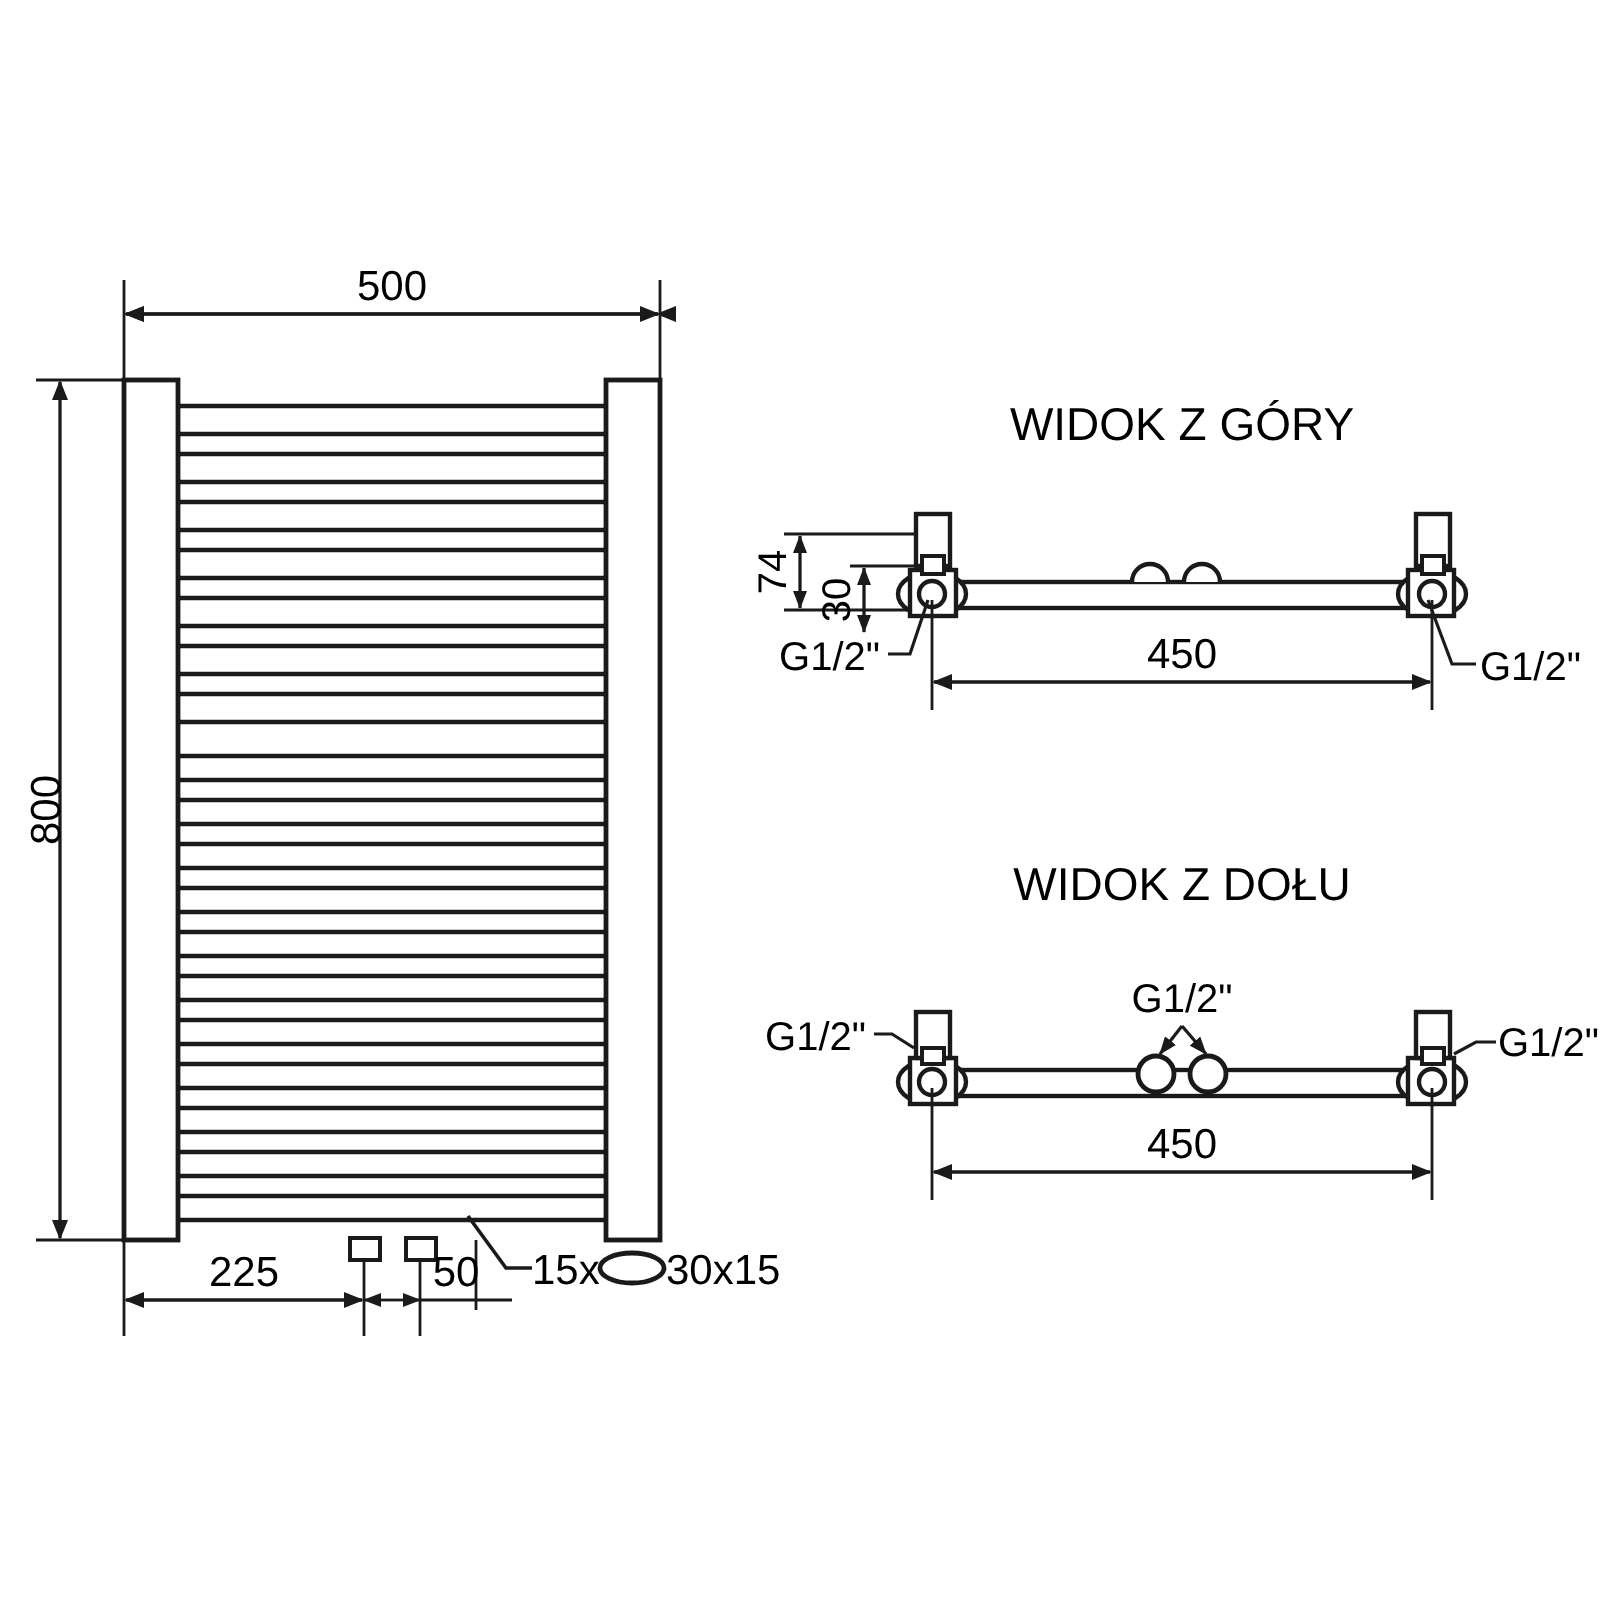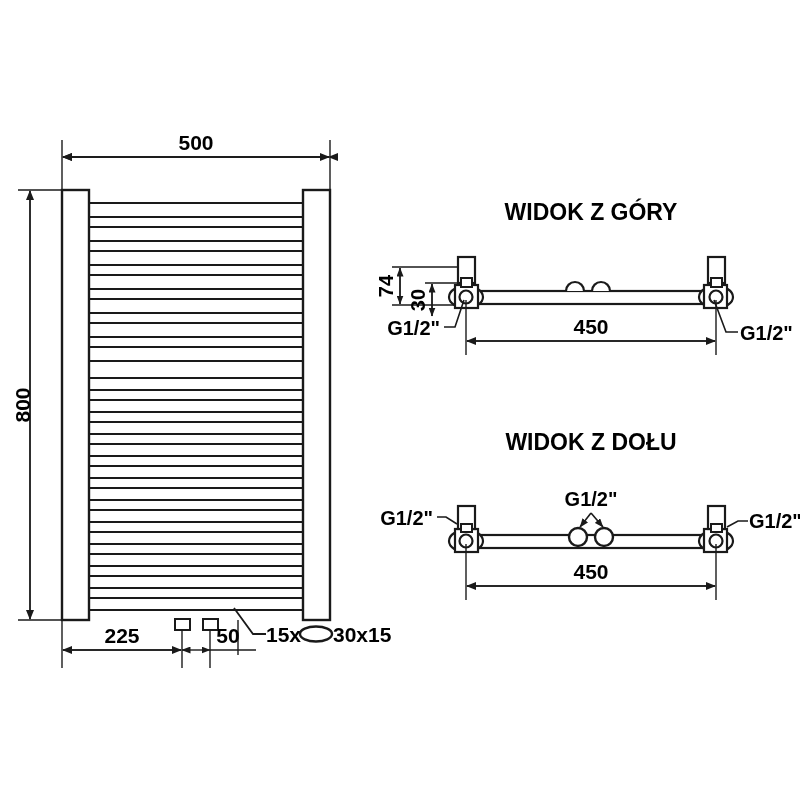--- a/index.html
+++ b/index.html
@@ -1,18 +1,18 @@
 <!DOCTYPE html>
 <html><head>
 <meta charset="utf-8">
 <style>
   html,body{margin:0;padding:0;background:#ffffff;}
   body{width:800px;height:800px;overflow:hidden;
        font-family:"Liberation Sans",sans-serif;color:#000;}
-  #sheet{position:relative;width:800px;height:648px;font-weight:bold;}
+  #sheet{position:relative;width:800px;height:648px;}
   svg{display:block;}
   text{font-family:"Liberation Sans",sans-serif;fill:#000;}
 </style>
 </head>
 <body>
 
 <div id="sheet">
 <svg width="800" height="800" viewBox="0 0 800 800">
 
   <defs>

